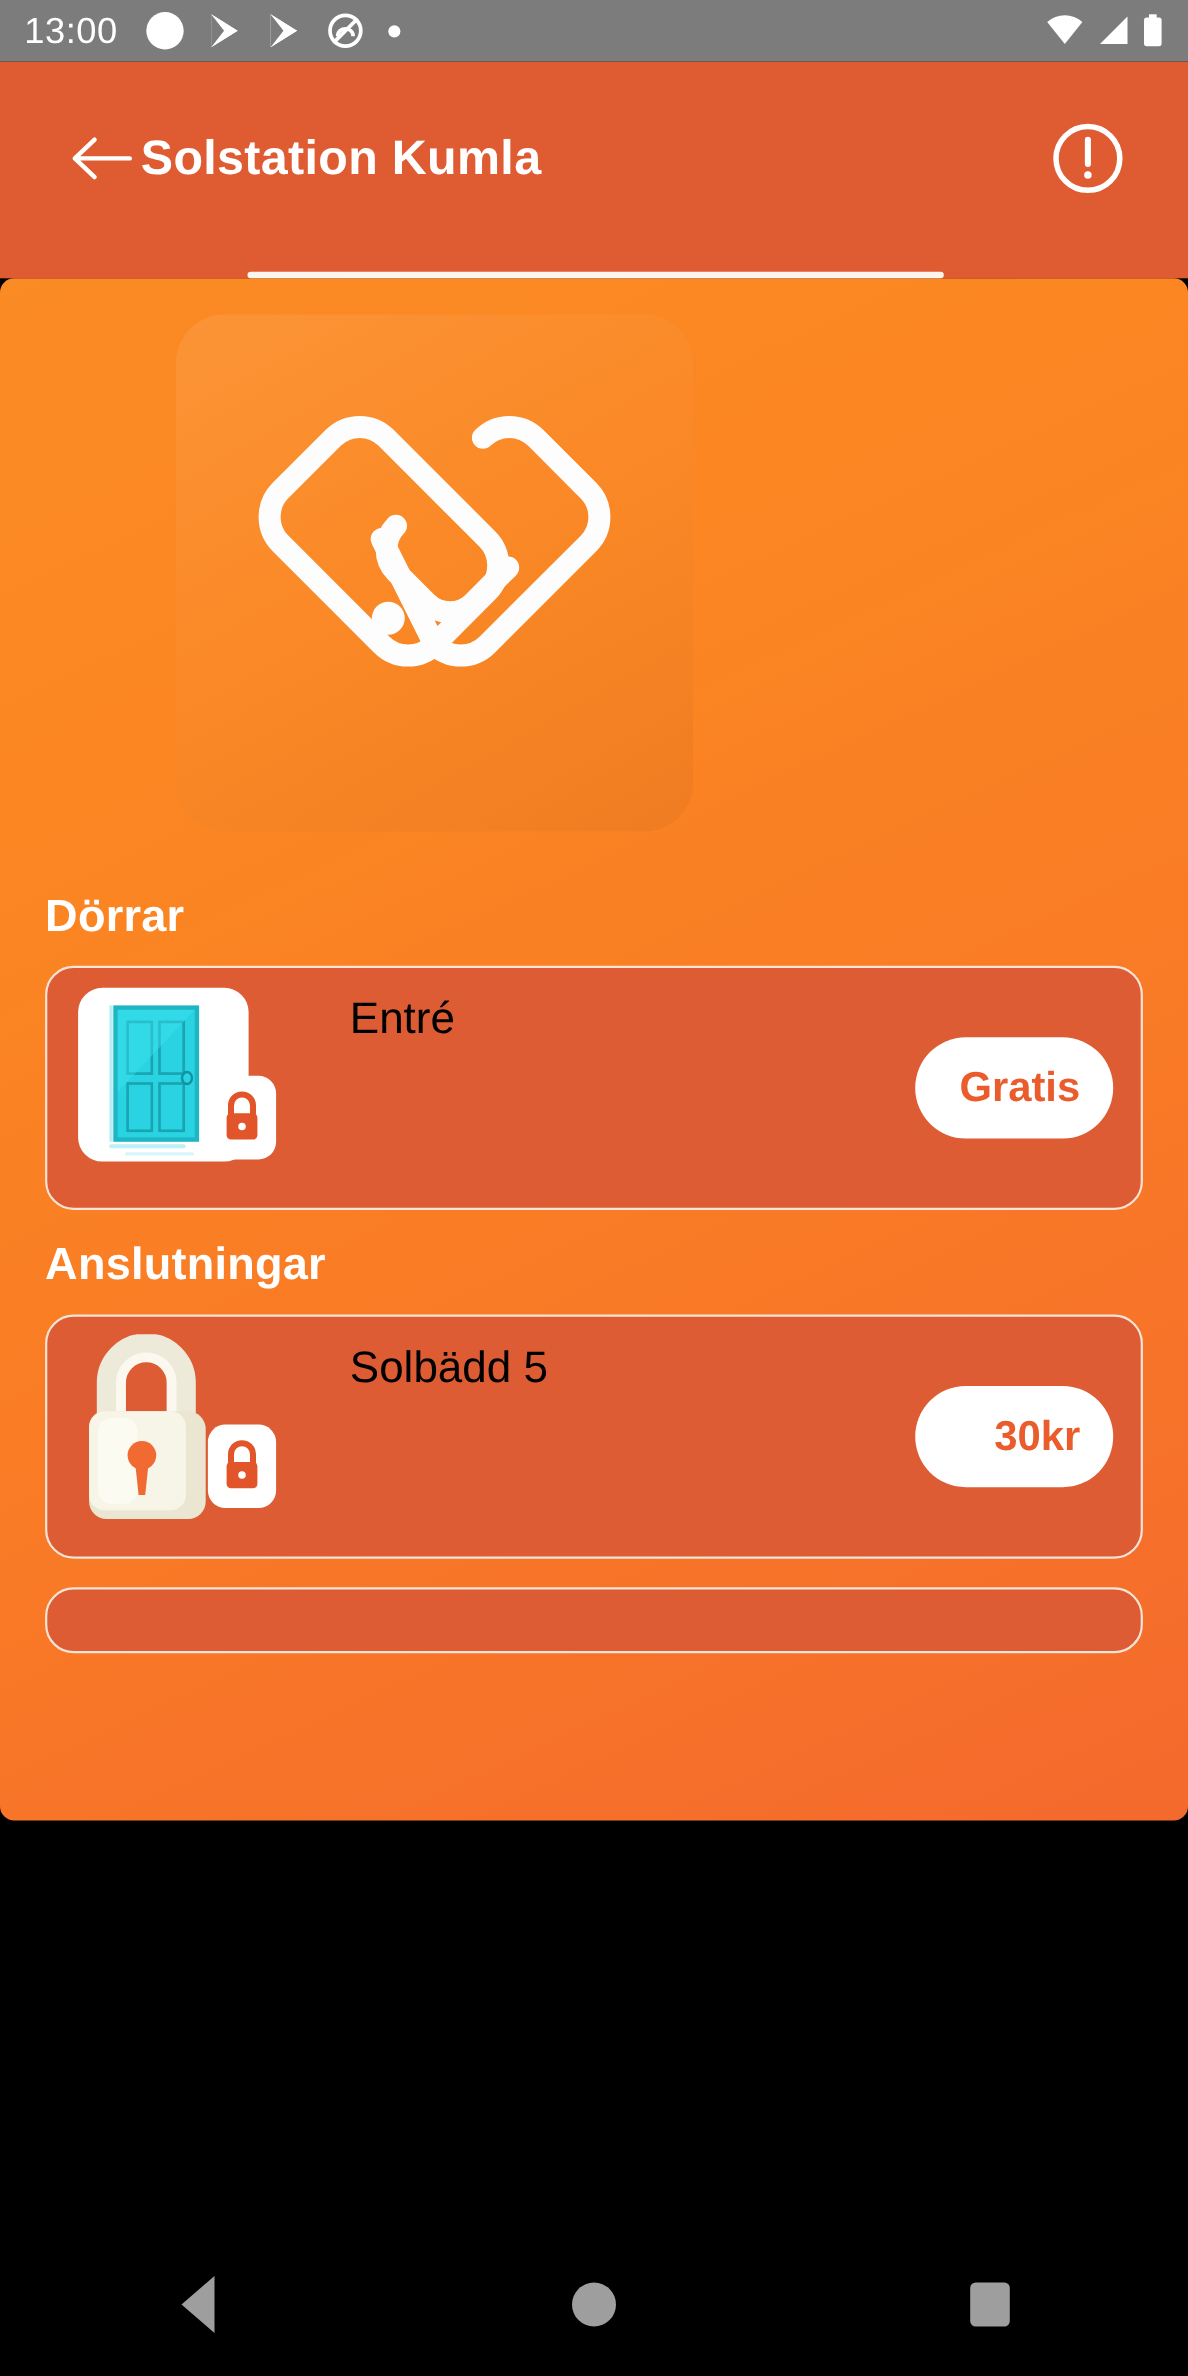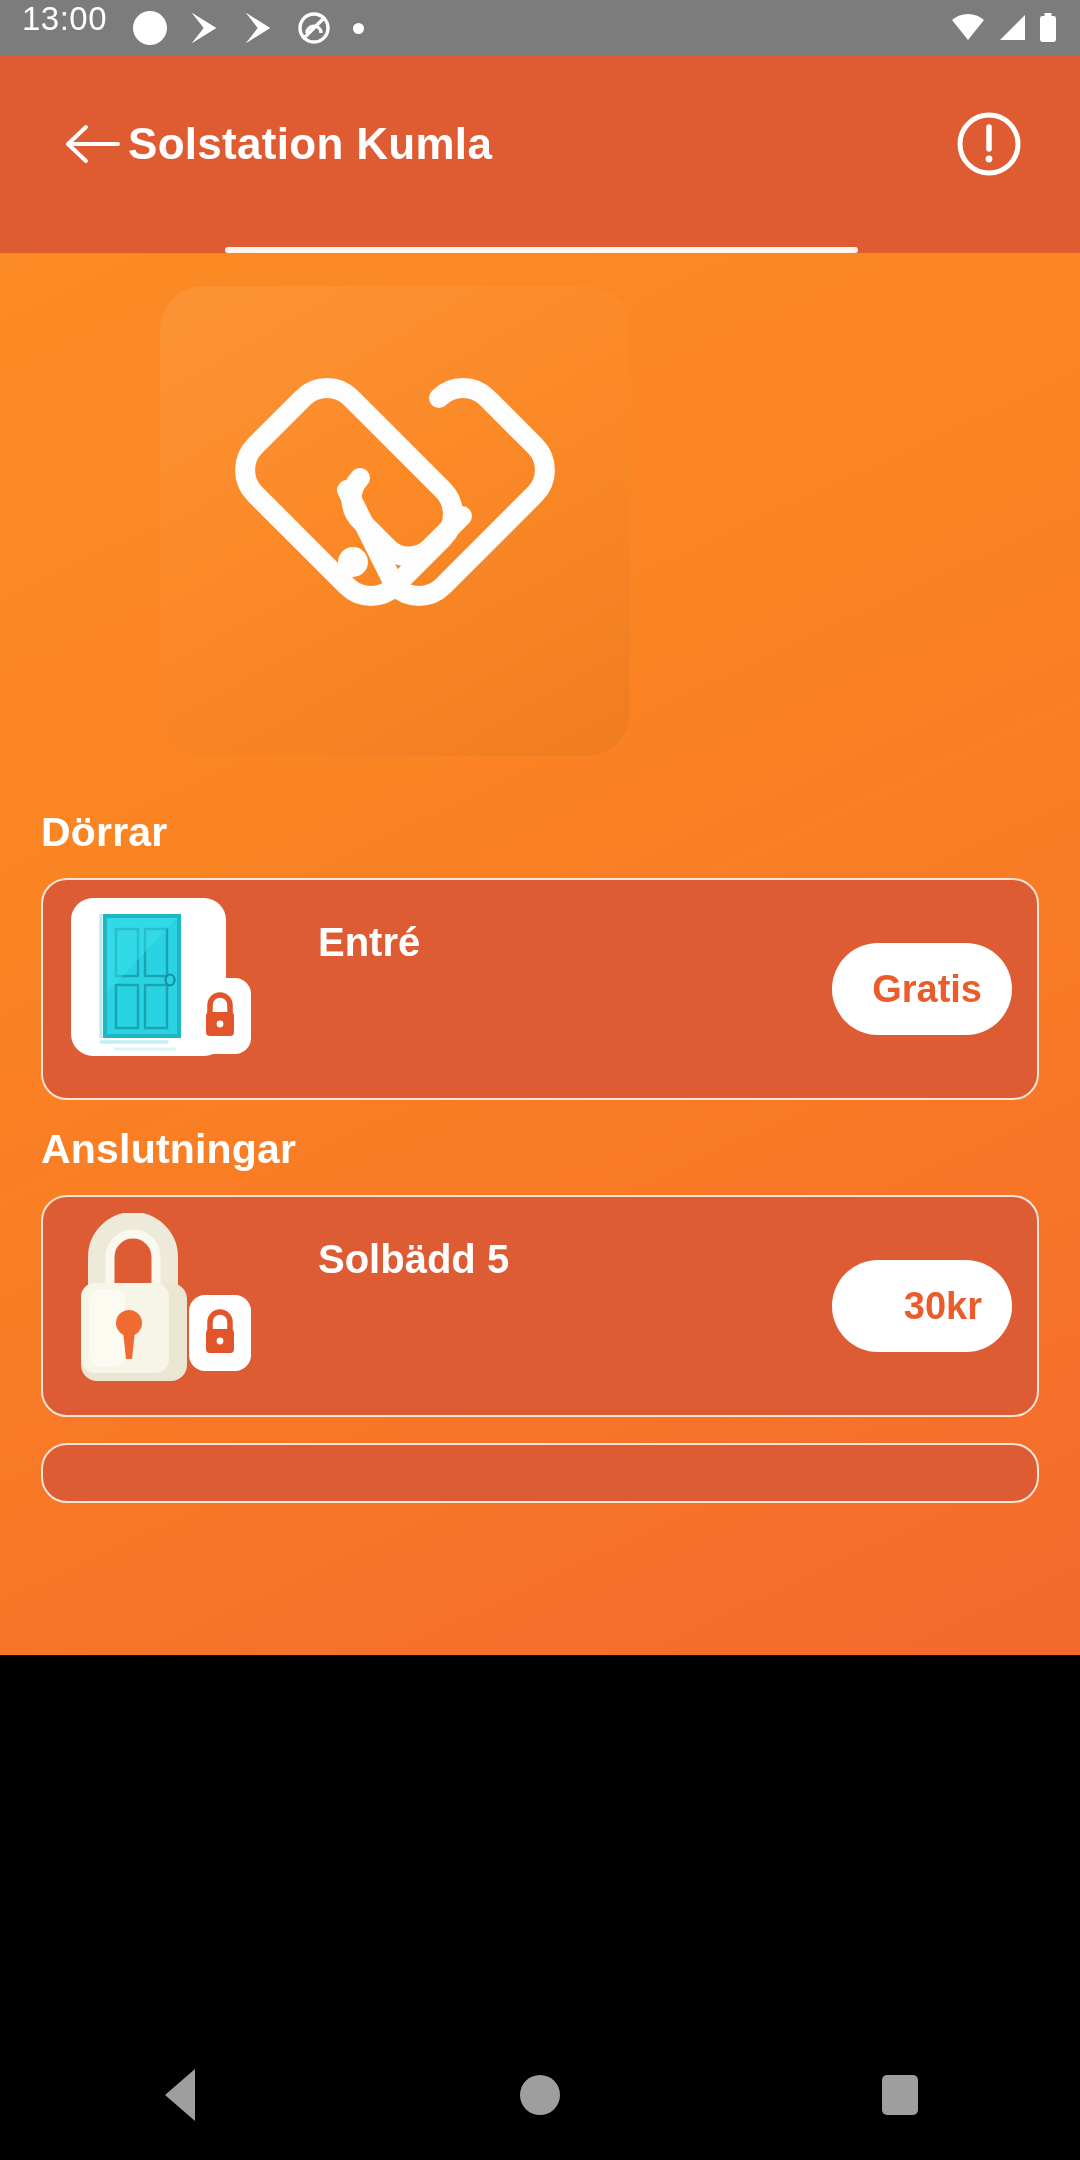--- a/index.html
+++ b/index.html
@@ -6,21 +6,21 @@
   html, body {
     width:1080px; height:2160px;
     font-family:"Liberation Sans", sans-serif;
     background:#000; overflow:hidden;
   }
   #screen { position:relative; width:1080px; height:2160px; overflow:hidden; }
 
   
   .statusbar{
     position:absolute; top:0; left:0; width:1080px; height:56px;
-    background:#7c7c7c; display:flex; 
+    background:#7c7c7c; display:flex; align-items:center;
     padding:0 22px; z-index:30;
   }
   .sb-time{ color:#fff; font-size:33px; letter-spacing:.5px; font-family:"Liberation Sans",sans-serif; }
   .sb-left-icons{ display:flex; align-items:center; gap:22px; margin-left:26px; }
   .sb-right{ margin-left:auto; display:flex; align-items:center; gap:10px; }
   .ic-circle{ width:34px;height:34px;border-radius:50%;background:#fff; display:block;}
   .ic-dot{ width:11px;height:11px;border-radius:50%;background:#fff; display:block;}
 
   
   .appbar{
@@ -46,21 +46,21 @@
   }
   .tab-indicator{
     position:absolute; left:225px; bottom:0; width:633px; height:6px;
     background:#fdf5ee; border-radius:3px;
   }
 
   
   .content{
     position:absolute; top:253px; left:0; width:1080px; height:1402px;
     background:linear-gradient(155deg,#fb8b24 0%,#fb8522 32%,#f97a26 62%,#f4692d 100%);
-    overflow:hidden; z-index:10;
+    overflow:hidden; z-index:10;border-radius:13px;
   }
 
   
   .hero{
     position:relative; width:1080px; height:530px;
     display:flex; align-items:center; justify-content:center;
   }
   .hero-card{
     position:absolute; left:160px; top:33px; width:470px; height:470px;
     border-radius:44px;
@@ -87,22 +87,22 @@
     position:absolute; left:0; top:-6px; width:155px; height:158px;
     background:#fff; border-radius:22px; overflow:hidden;
   }
   .lock-badge{
     position:absolute; left:118px; top:74px; width:62px; height:76px;
     background:#fff; border-radius:16px;
     display:flex; align-items:center; justify-content:center;
   }
 
   .card-title{
-    color:#ffffff; font-size:40px; font-weight:bold;
-    position:absolute; left:275px; top:40px;
+    color:#000000; font-size:40px; font-weight:normal;
+    position:absolute; left:275px; top:24px;
   }
   .price-pill{
     position:absolute; right:25px; top:50%; transform:translateY(-50%);
     min-width:180px; height:92px; background:#fff; border-radius:46px;
     display:flex; align-items:center; justify-content:flex-end;
     padding:0 30px; cursor:pointer;
   }
   .price-text{ color:#ea5c2b; font-size:38px; font-weight:bold; }
 
   .card-peek{

